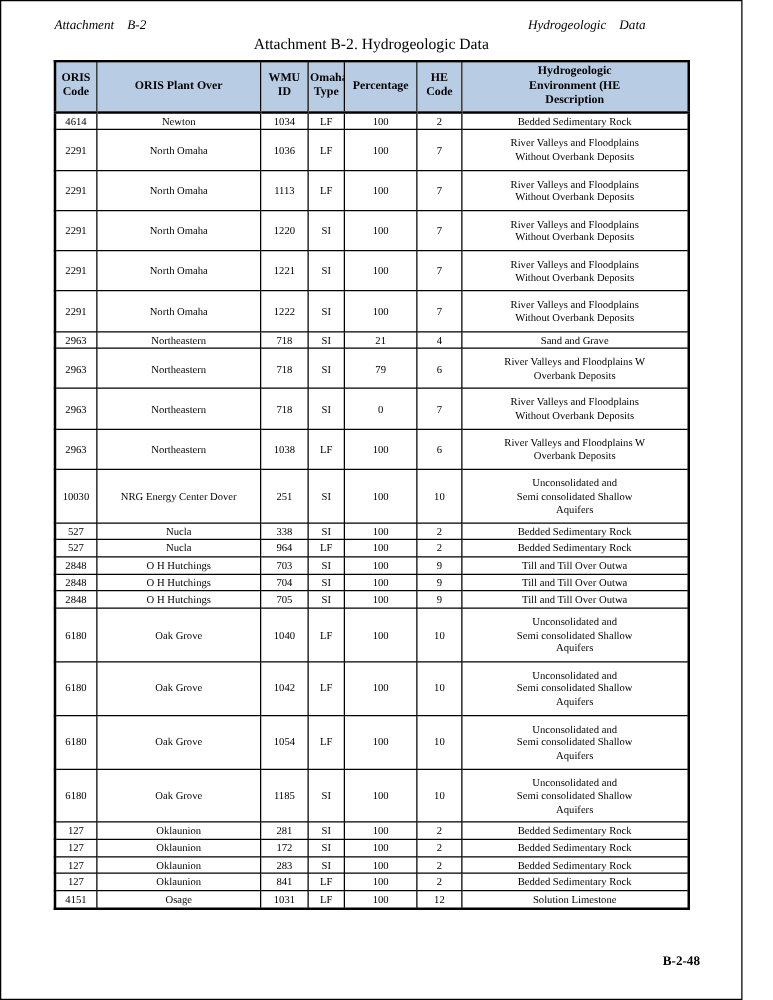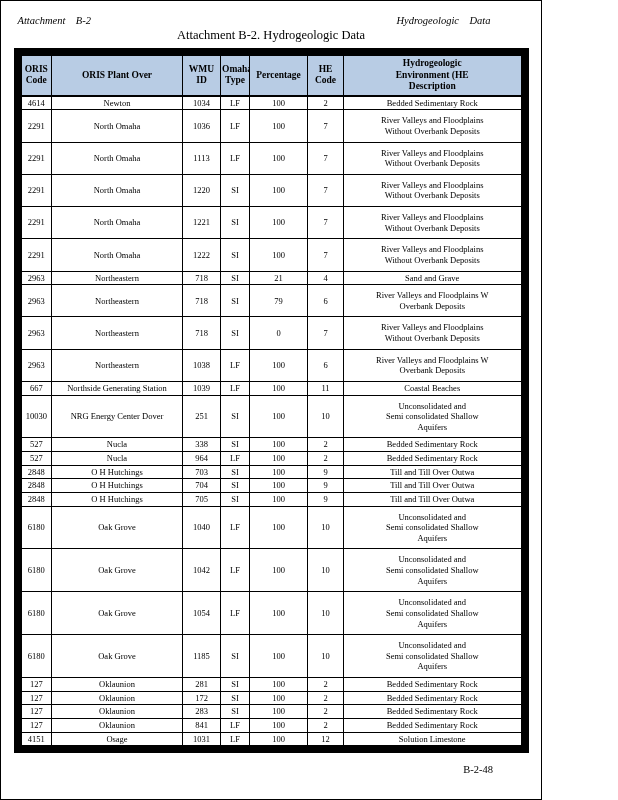--- a/index.html
+++ b/index.html
@@ -3,21 +3,21 @@
 <meta charset="utf-8">
 <style>
   * { margin: 0; padding: 0; box-sizing: border-box; }
   html, body { background: #ffffff; }
   body {
     font-family: "Liberation Serif", "DejaVu Serif", serif;
     width: 618px;
   }
   .page {
     position: relative;
-    width: 542px;
+    width: 594px;
     height: 800px;
     background: #ffffff;
     border: 1px solid #000000;
     overflow: hidden;
   }
   .running-head {
     width: 507px;
     margin: 14px auto 0 auto;
     display: flex;
     justify-content: space-between;
@@ -30,21 +30,21 @@
     text-align: center;
     font-size: 12.5px;
     margin-top: 2px;
     margin-bottom: 5px;
   }
   table.data-table {
     width: 507px;
     margin: 0 auto;
     border-collapse: collapse;
     table-layout: fixed;
-    border: 8px solid #000000;
+    border: 2px solid #000000;
   }
   table.data-table th, table.data-table td {
     border: 1px solid #000000;
     text-align: center;
     vertical-align: middle;
     white-space: pre-line;
     overflow: hidden;
   }
   table.data-table th {
     background: var(--header-bg, #b8cce4);
@@ -56,23 +56,24 @@
   }
   table.data-table td {
     font-size: 8.5px;
     line-height: 1.25;
     padding: 1px 2px;
     background: #ffffff;
   }
   table.data-table tr.tall td { padding: 5px 2px; }
   .page-number {
     position: absolute;
-    right: 48px;
+    right: 33px;
     bottom: 24px;
     font-size: 10.5px;
+    font-weight: bold;
   }
   col.c0 { width: 34px; }
   col.c1 { width: 131px; }
   col.c2 { width: 38px; }
   col.c3 { width: 29px; }
   col.c4 { width: 58px; }
   col.c5 { width: 36px; }
   col.c6 { width: 181px; }
 </style>
 </head>
@@ -206,29 +207,20 @@
         <tr class="tall">
           <td>2963</td>
           <td>Northeastern</td>
           <td>1038</td>
           <td>LF</td>
           <td>100</td>
           <td>6</td>
           <td>River Valleys and Floodplains W
 Overbank Deposits</td>
         </tr>
-        <tr>
-          <td>667</td>
-          <td>Northside Generating Station</td>
-          <td>1039</td>
-          <td>LF</td>
-          <td>100</td>
-          <td>11</td>
-          <td>Coastal Beaches</td>
-        </tr>
         <tr class="tall">
           <td>10030</td>
           <td>NRG Energy Center Dover</td>
           <td>251</td>
           <td>SI</td>
           <td>100</td>
           <td>10</td>
           <td>Unconsolidated and
 Semi consolidated Shallow
 Aquifers</td>

